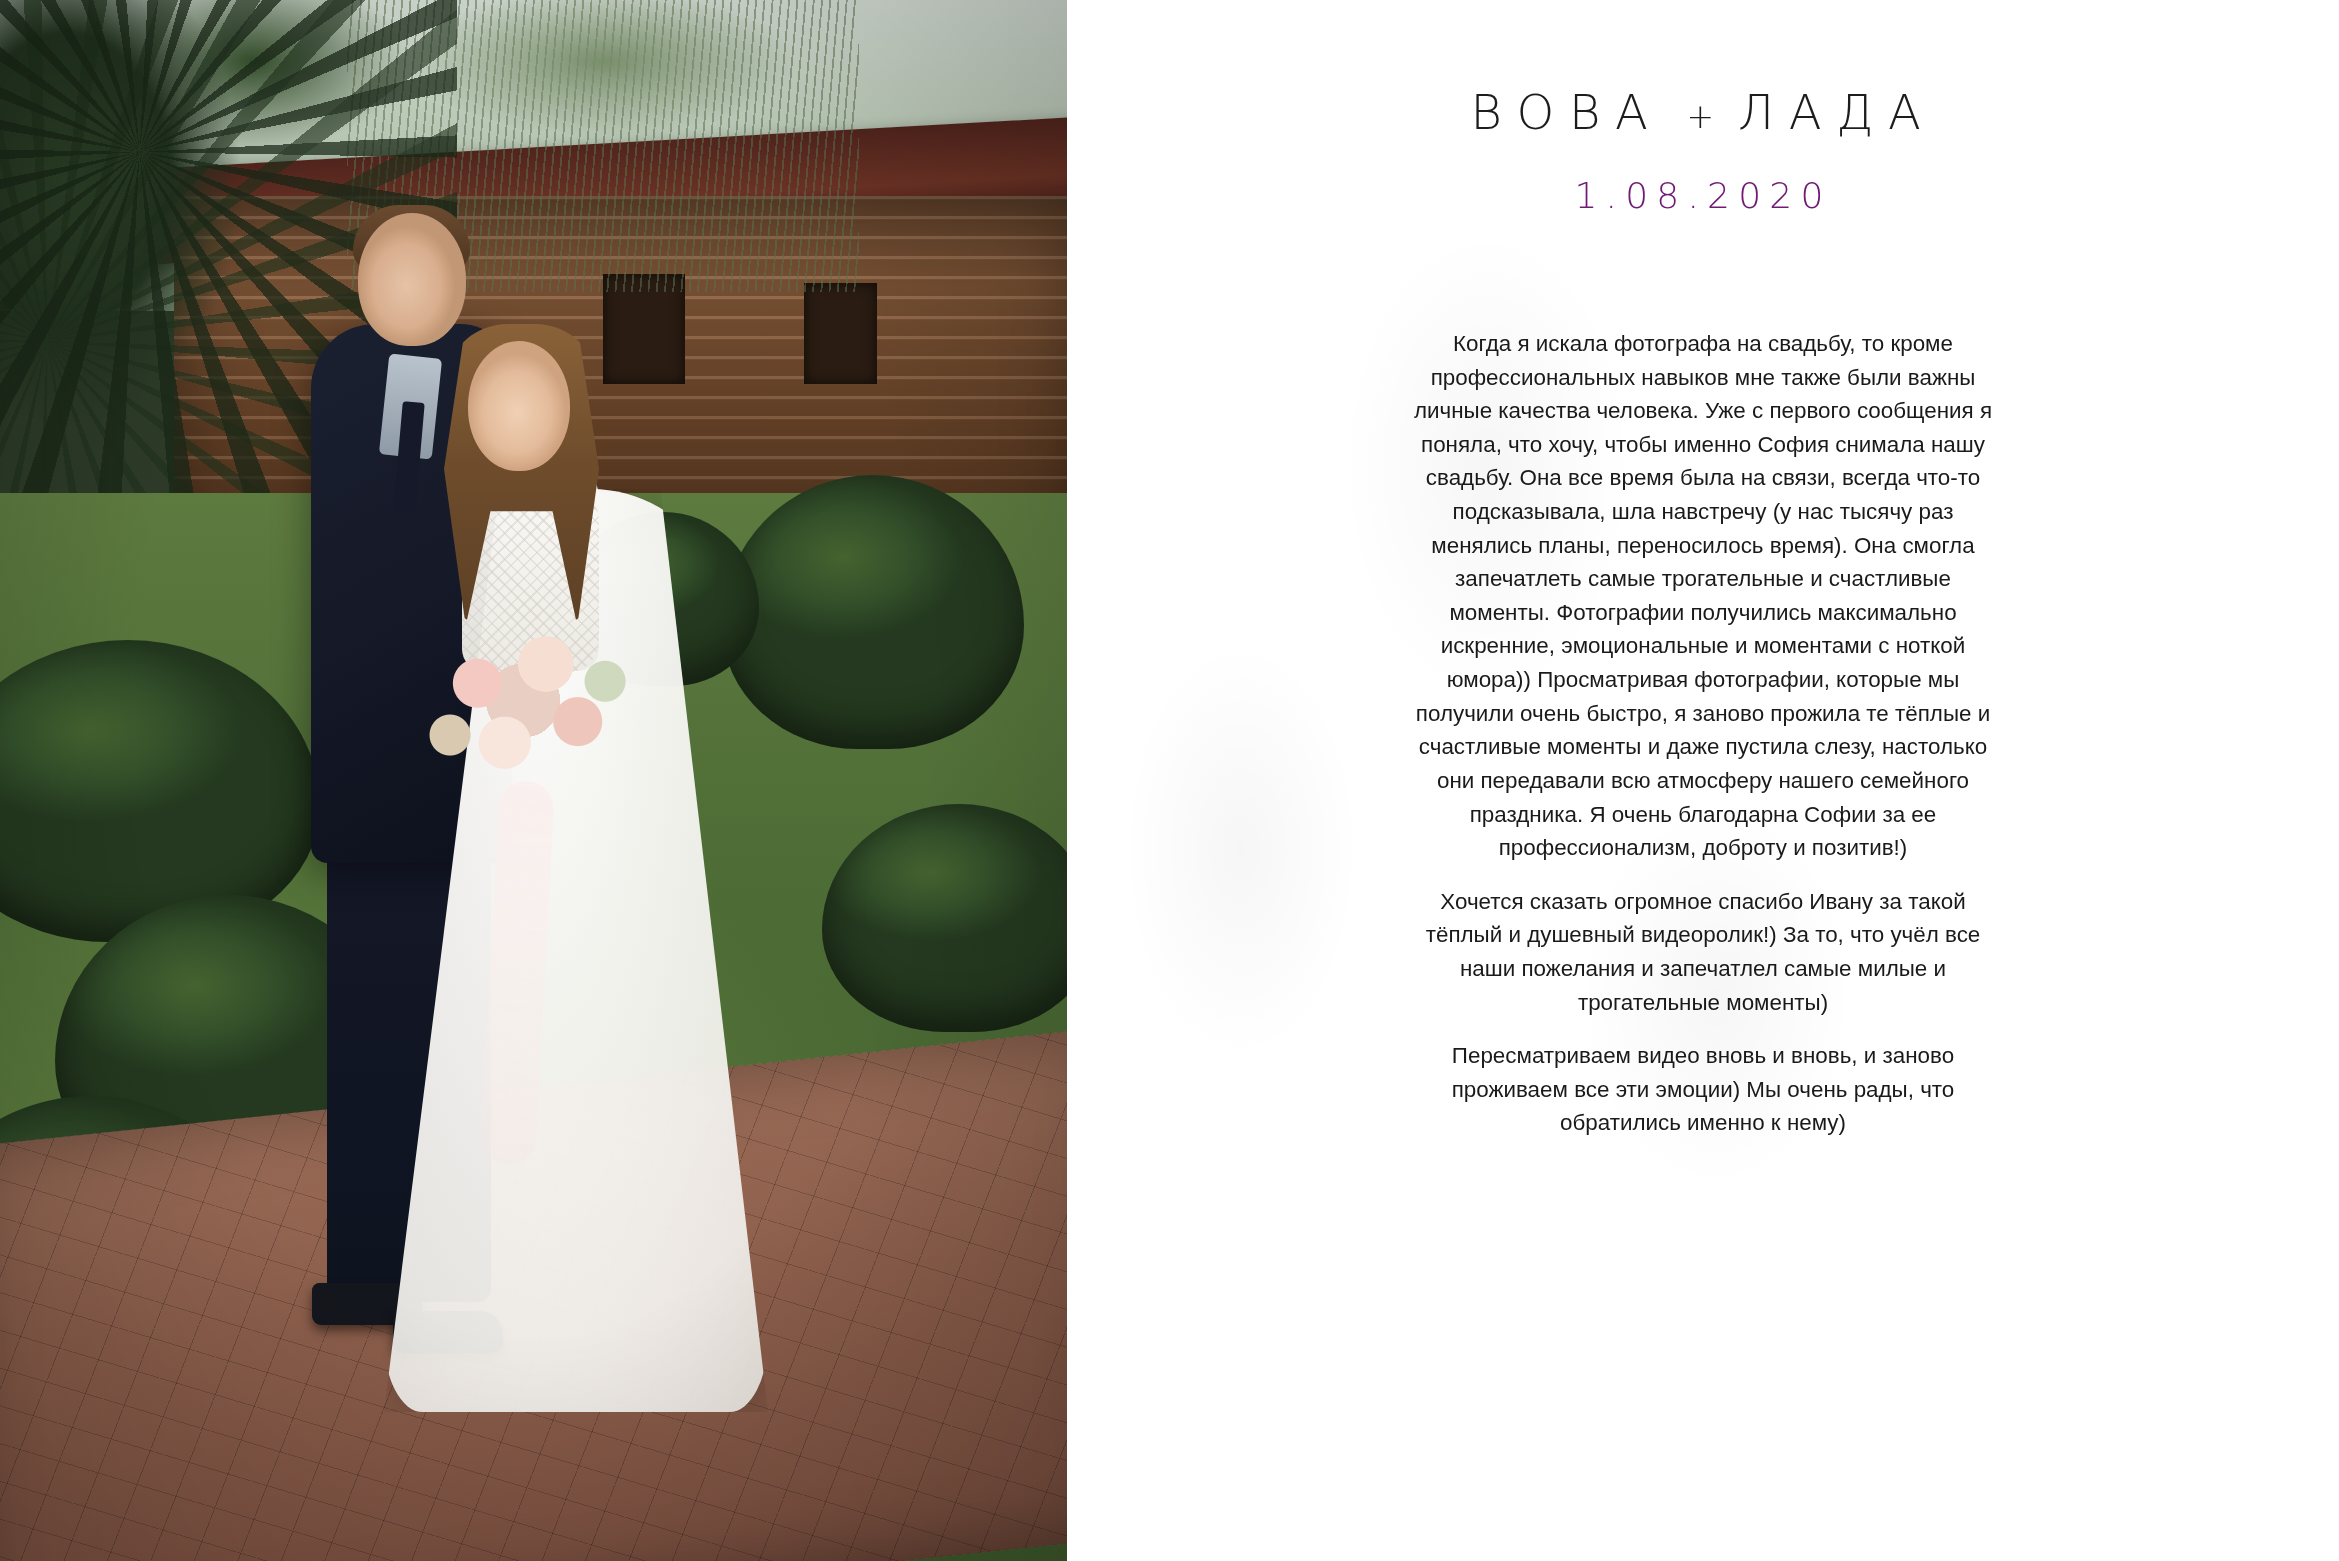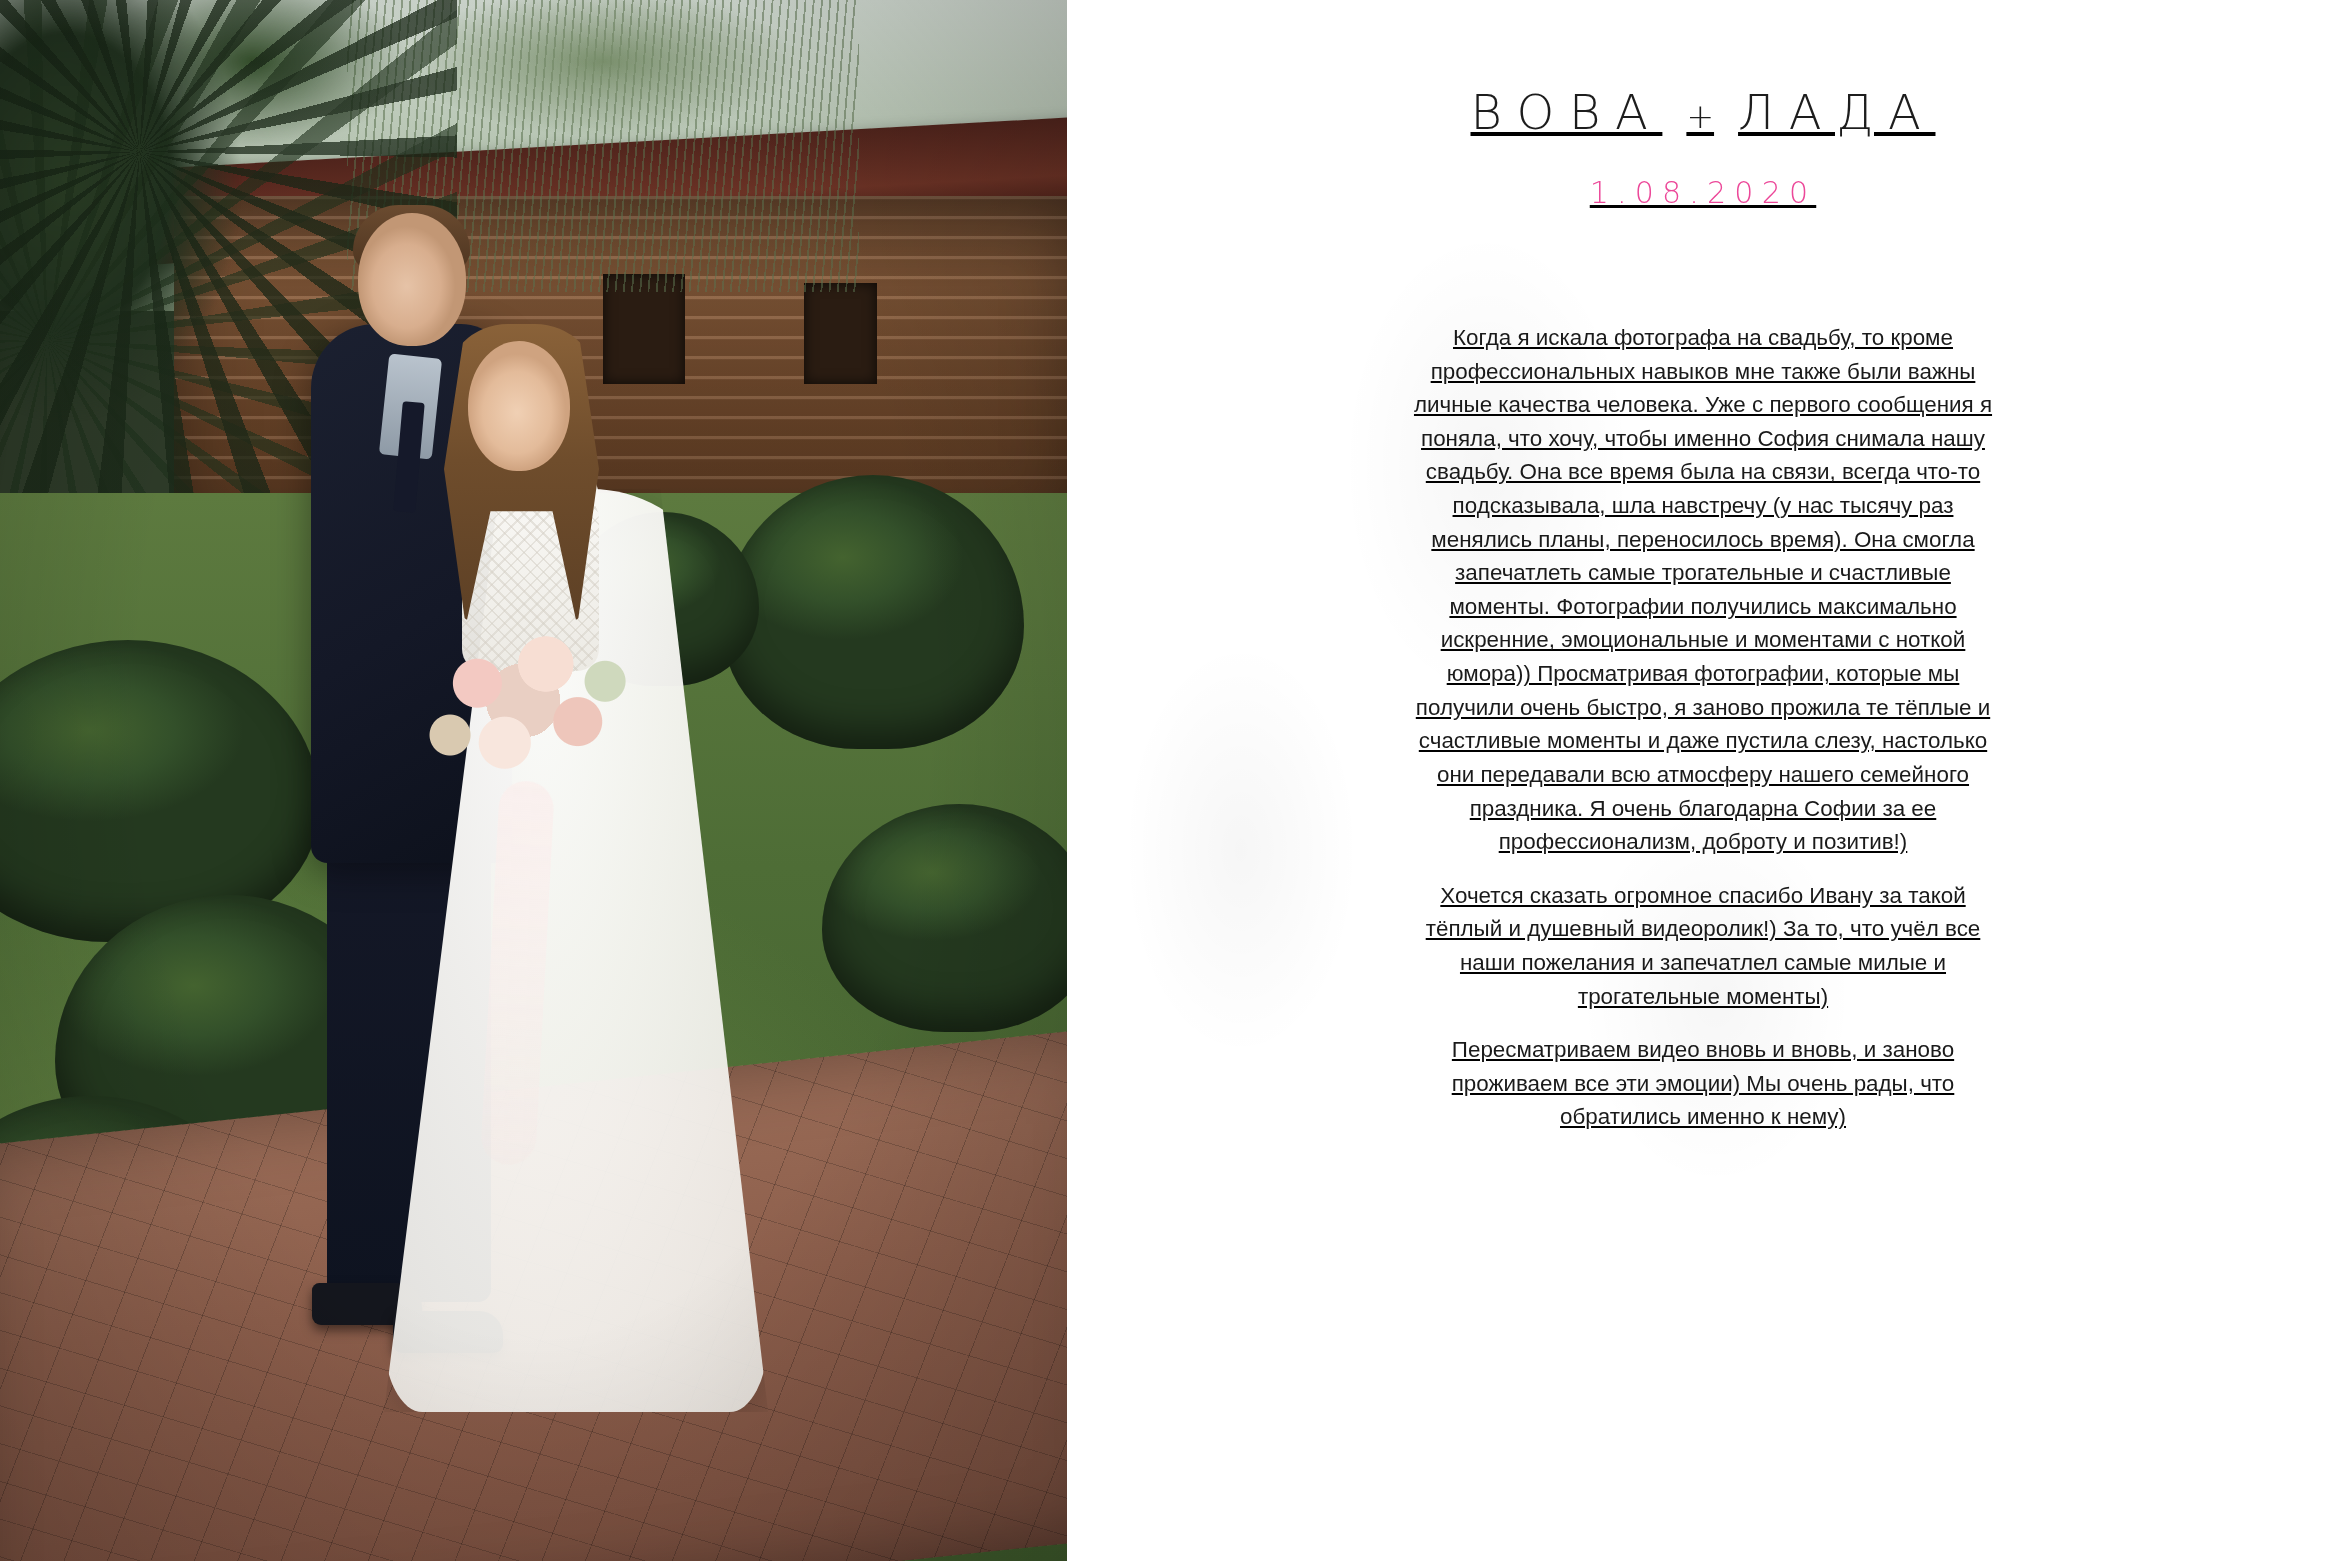--- a/index.html
+++ b/index.html
@@ -222,21 +222,20 @@
     pointer-events: none;
   }
 
   
   .text-panel {
     position: relative;
     flex: 1 1 auto;
     height: 1562px;
     background: #ffffff;
     padding: 0;
-    text-decoration: underline;
   }
   .title-block {
     text-align: center;
     padding-top: 84px;
   }
   .names {
     font-family: "DejaVu Sans", sans-serif;
     font-size: 48px;
     font-weight: 300;
     letter-spacing: 14.6px;
@@ -245,24 +244,24 @@
   }
   .names .plus {
     font-size: 33px;
     vertical-align: middle;
     letter-spacing: 0;
     padding: 0 24px;
   }
   .wedding-date {
     margin-top: 35px;
     font-family: "DejaVu Sans", sans-serif;
-    font-size: 30px;
+    font-size: 36px;
     font-weight: 300;
     letter-spacing: 8.2px;
-    color: #ec4899;
+    color: #701a75;
   }
   .testimonial {
     margin: 111px auto 0;
     width: 585px;
     text-align: center;
     color: #1a1a1a;
     font-family: "Liberation Sans", sans-serif;
     font-size: 22.4px;
     line-height: 1.5;
   }

